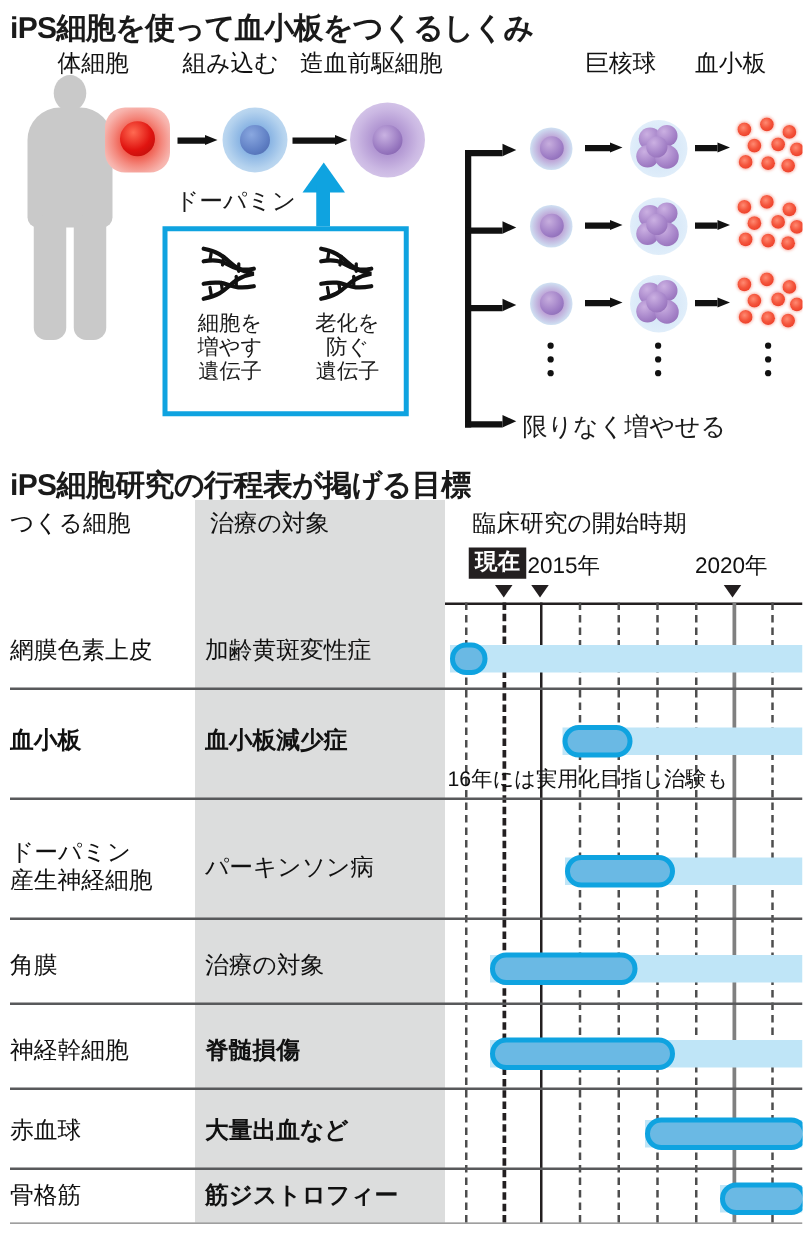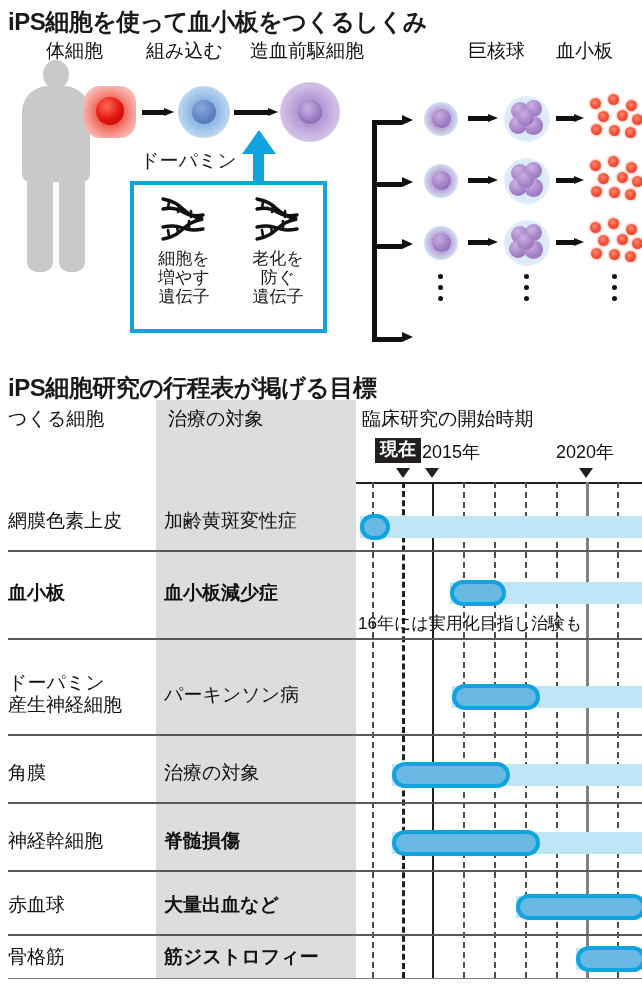--- a/index.html
+++ b/index.html
@@ -277,21 +277,21 @@
 <body>
 
 <div id="page">
 
   <div id="title1" class="title">iPS細胞を使って血小板をつくるしくみ</div>
 
   <div id="diagram">
 
     <div class="col-label" style="left:46px; top:0px;">体細胞</div>
     <div class="col-label" style="left:146px; top:0px;">組み込む</div>
-    <div class="col-label" style="left:250px; top:0px;">造血前駆細胞</div>
+    <div class="col-label" style="left:240px; top:0px;">造血前駆細胞</div>
     <div class="col-label" style="left:468px; top:0px;">巨核球</div>
     <div class="col-label" style="left:556px; top:0px;">血小板</div>
 
     <div class="human">
       <div class="head"></div>
       <div class="body"></div>
       <div class="legL"></div>
       <div class="legR"></div>
     </div>
 
@@ -466,31 +466,32 @@
         <i></i>
         <i></i>
         <i></i>
       </div>
     <div class="vdots" style="left:612px; top:236px;">
         <i></i>
         <i></i>
         <i></i>
       </div>
 
+    <div id="infinite">限りなく増やせる</div>
   </div>
 
   <div id="title2" class="title">iPS細胞研究の行程表が掲げる目標</div>
 
   <div id="table">
 
     <div id="gray-col"></div>
 
     <div class="hdr" style="left:8px;   top:6px;">つくる細胞</div>
     <div class="hdr" style="left:168px; top:6px;">治療の対象</div>
-    <div class="hdr" style="left:362px; top:6px;">臨床研究の開始時期</div>
+    <div class="hdr" style="left:378px; top:6px;">臨床研究の開始時期</div>
 
     <div id="now-badge">現在</div>
     <div class="tri" style="left:396px; top:68px;"></div>
 
     <div class="year-lbl" style="left:422px; top:40px;">2015年</div>
     <div class="tri" style="left:425px; top:68px;"></div>
 
     <div class="year-lbl" style="left:556px; top:40px;">2020年</div>
     <div class="tri" style="left:579px; top:68px;"></div>
 

